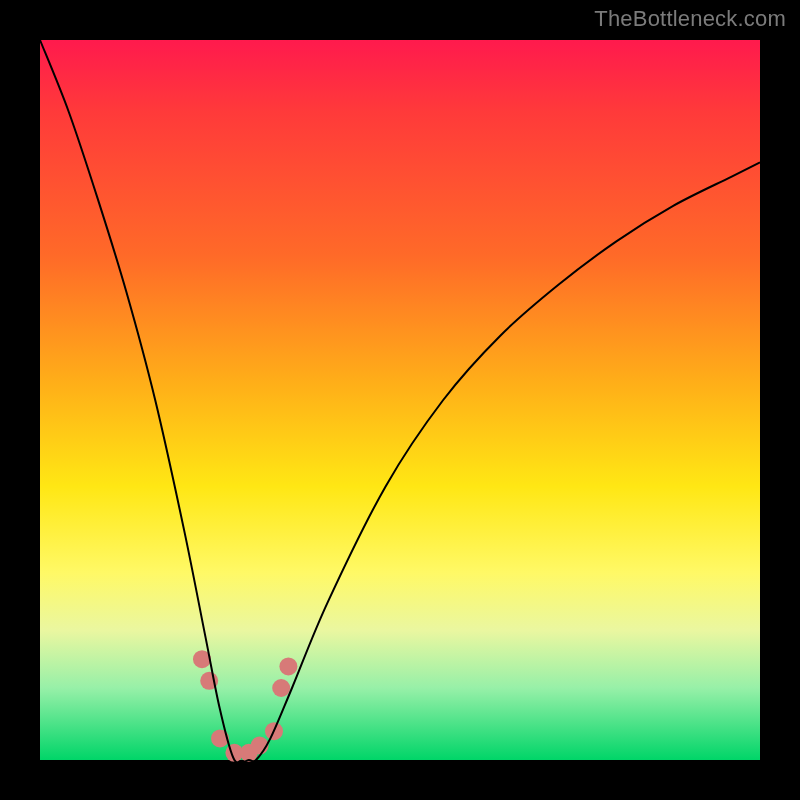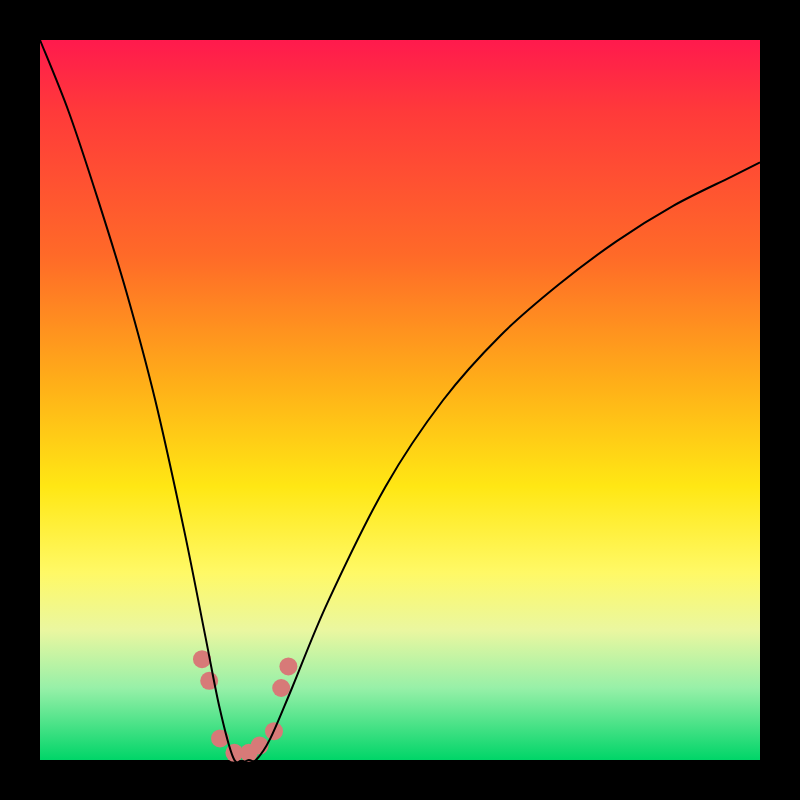--- a/index.html
+++ b/index.html
@@ -64,20 +64,21 @@
   }
   .markers circle {
     fill: #d77a78;
     stroke: none;
   }
 </style>
 </head>
 <body>
 
 <div class="frame">
+  <div class="watermark">TheBottleneck.com</div>
   <div class="plot">
     <svg class="curve-layer" viewBox="0 0 720 720">
       <g class="markers">
           <circle cx="162" cy="619.2" r="9"></circle>
           <circle cx="169.2" cy="640.8" r="9"></circle>
           <circle cx="180" cy="698.4" r="9"></circle>
           <circle cx="194.4" cy="712.8" r="9"></circle>
           <circle cx="208.79999999999998" cy="712.8" r="9"></circle>
           <circle cx="219.6" cy="705.6" r="9"></circle>
           <circle cx="234" cy="691.2" r="9"></circle>

